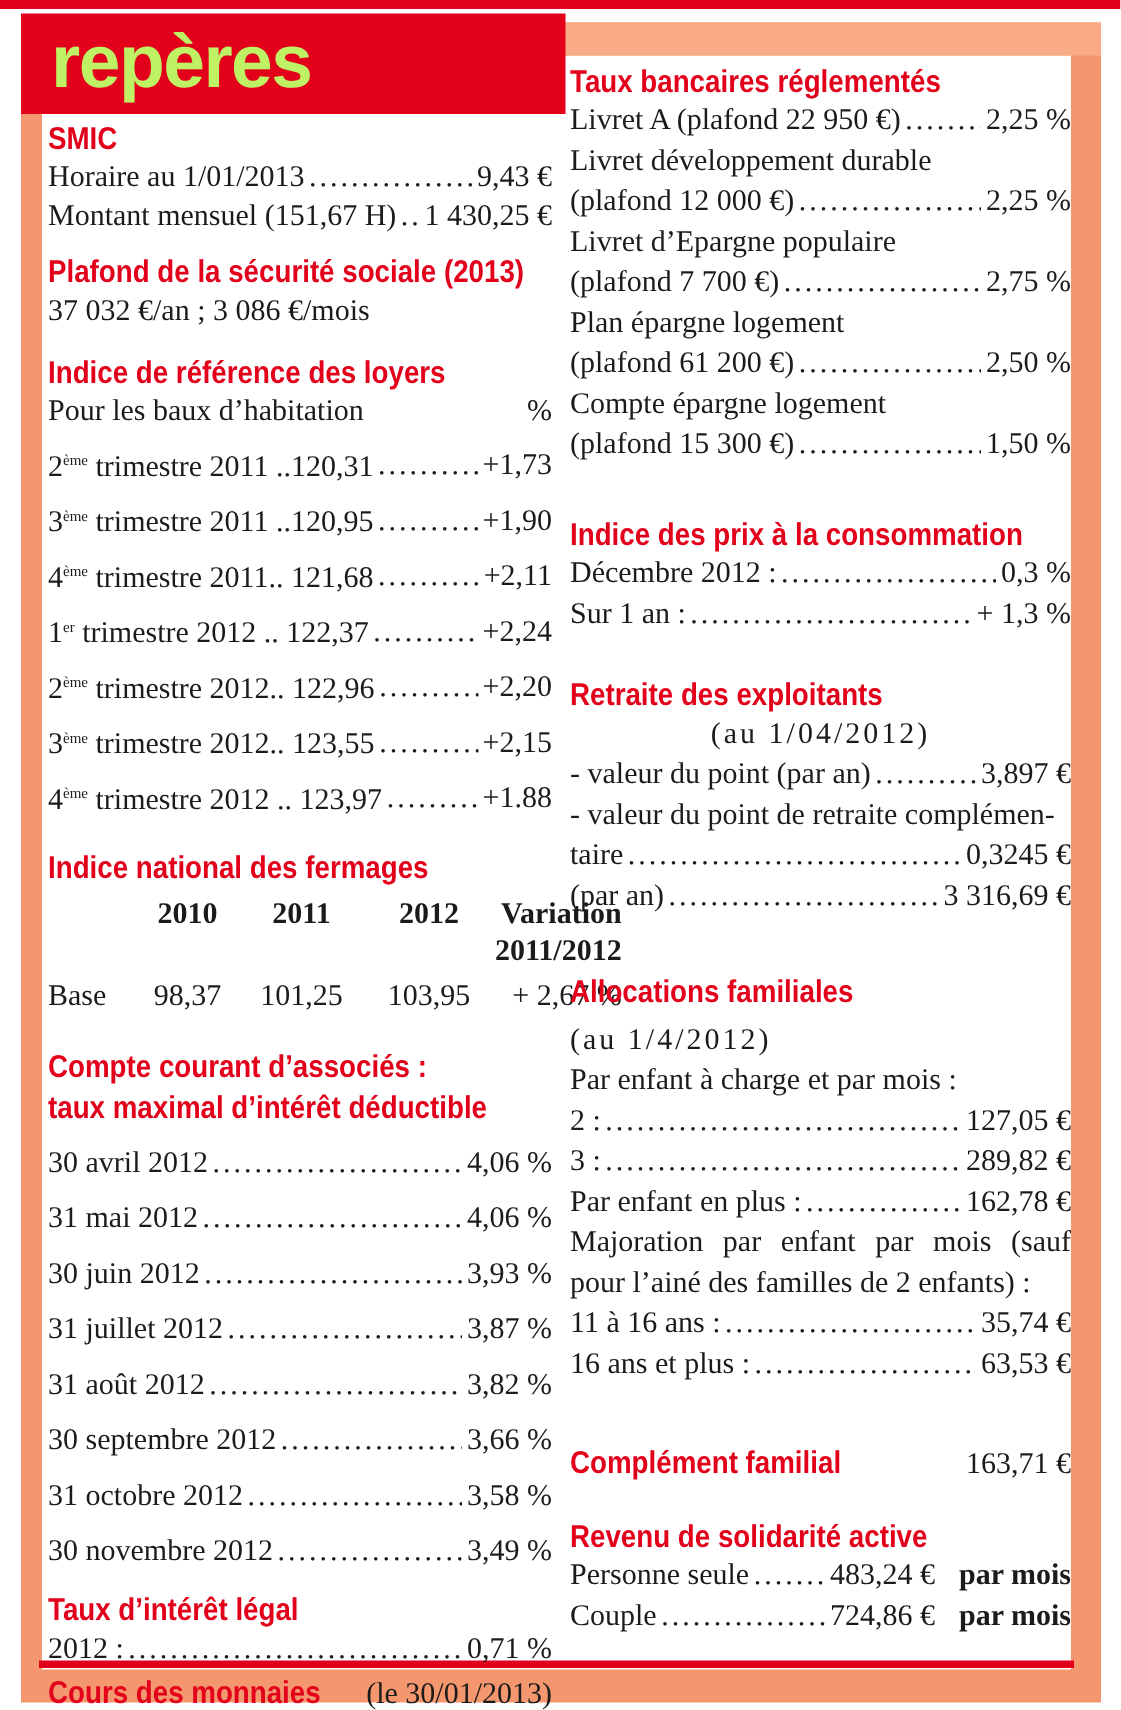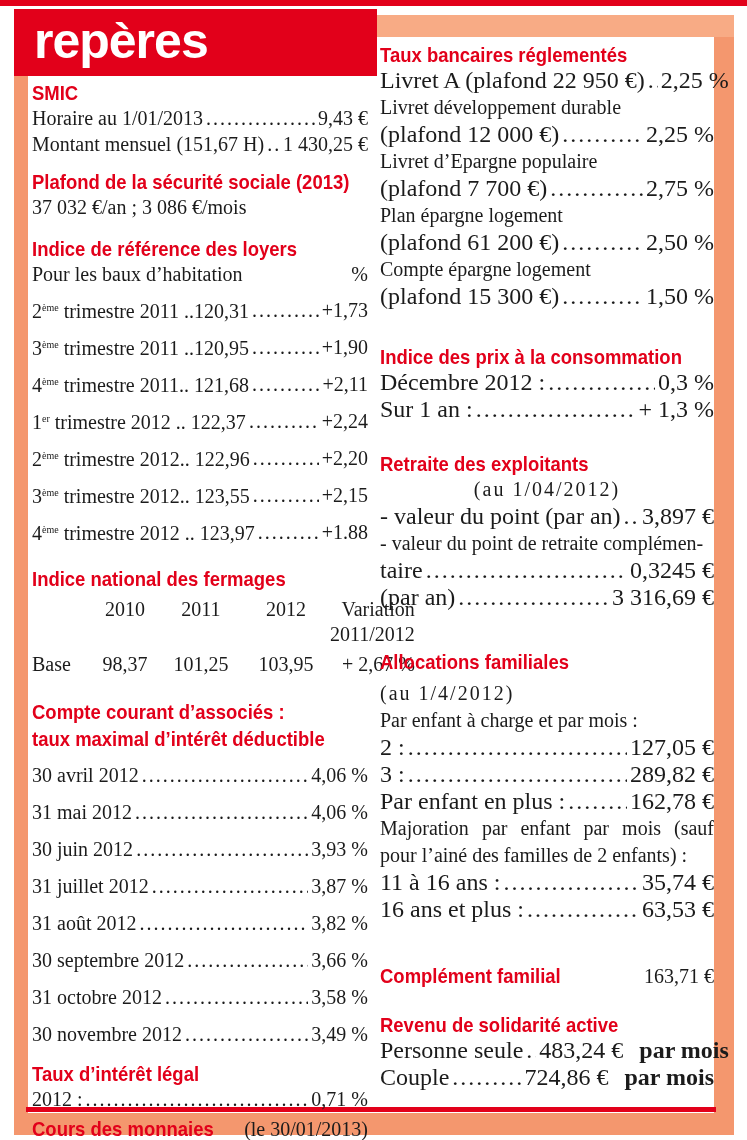--- a/index.html
+++ b/index.html
@@ -9,21 +9,21 @@
   }
   .top-rule{position:absolute;left:0;top:0;width:747px;height:6px;background:#e2001a;}
   .frame{
     position:absolute;left:14px;top:15px;width:720px;height:1120px;box-sizing:border-box;
     border:14px solid #f4976e;border-top-width:22px;border-right-width:20px;border-bottom-width:22px;
   }
   .frame-topband{position:absolute;left:14px;top:15px;width:720px;height:22px;background:#f8ab85;}
   .frame-redline{position:absolute;left:26px;top:1107px;width:690px;height:5px;background:#e2001a;}
   .banner{
     position:absolute;left:14px;top:9px;width:363px;height:67px;background:#e2001a;z-index:3;
-    color:#ffffff;font-family:"Liberation Sans", sans-serif;font-weight:bold;
+    color:#bef264;font-family:"Liberation Sans", sans-serif;font-weight:bold;
     font-size:50px;line-height:64px;padding-left:20px;box-sizing:border-box;letter-spacing:-1px;
   }
   .content{position:absolute;left:30px;top:40px;width:684px;z-index:2;display:flex;gap:8px;}
   .lcol{width:342px;box-sizing:border-box;padding:40px 4px 0 2px;}
   .rcol{width:334px;box-sizing:border-box;padding-top:2px;}
 
   .h{
     font-family:"Liberation Sans", sans-serif;font-weight:bold;color:#e2001a;
     font-size:21px;line-height:25px;white-space:nowrap;transform:scaleX(0.88);transform-origin:0 50%;
   }
@@ -38,29 +38,29 @@
   .dots::after{content:"................................................................................";letter-spacing:2px;}
   .sup{font-size:10px;vertical-align:7px;letter-spacing:0;}
 
   
   .mt-s{margin-top:12px;}
   .mt-m{margin-top:16px;}
   .mt-l{margin-top:20px;}
   .lrow{margin-top:8px;}
   .crow{margin-top:11px;}
   .fermages-grid{display:grid;grid-template-columns:58px 70px 82px 88px auto;font-size:20px;line-height:25px;margin-top:6px;}
-  .fg-b{font-weight:normal;}
+  .fg-b{font-weight:bold;}
   .fg-c{text-align:center;}
   .fg-r{text-align:right;}
   .monnaies-head{display:flex;align-items:baseline;justify-content:space-between;margin-top:4px;}
   .monnaies-note{font-size:20px;}
 
   
   .rline{font-size:20px;line-height:27px;}
-  .rrow{display:flex;align-items:flex-start;font-size:24px;line-height:27px;}
+  .rrow{display:flex;align-items:flex-start;font-size:20px;line-height:27px;}
   .gap1{margin-top:34px;}
   .gap2{margin-top:28px;}
   .gap3{margin-top:38px;}
   .comp-row{display:flex;align-items:baseline;justify-content:space-between;}
   .comp-val{font-size:20px;}
 </style>
 </head>
 <body>
 
 <div class="top-rule"></div>

